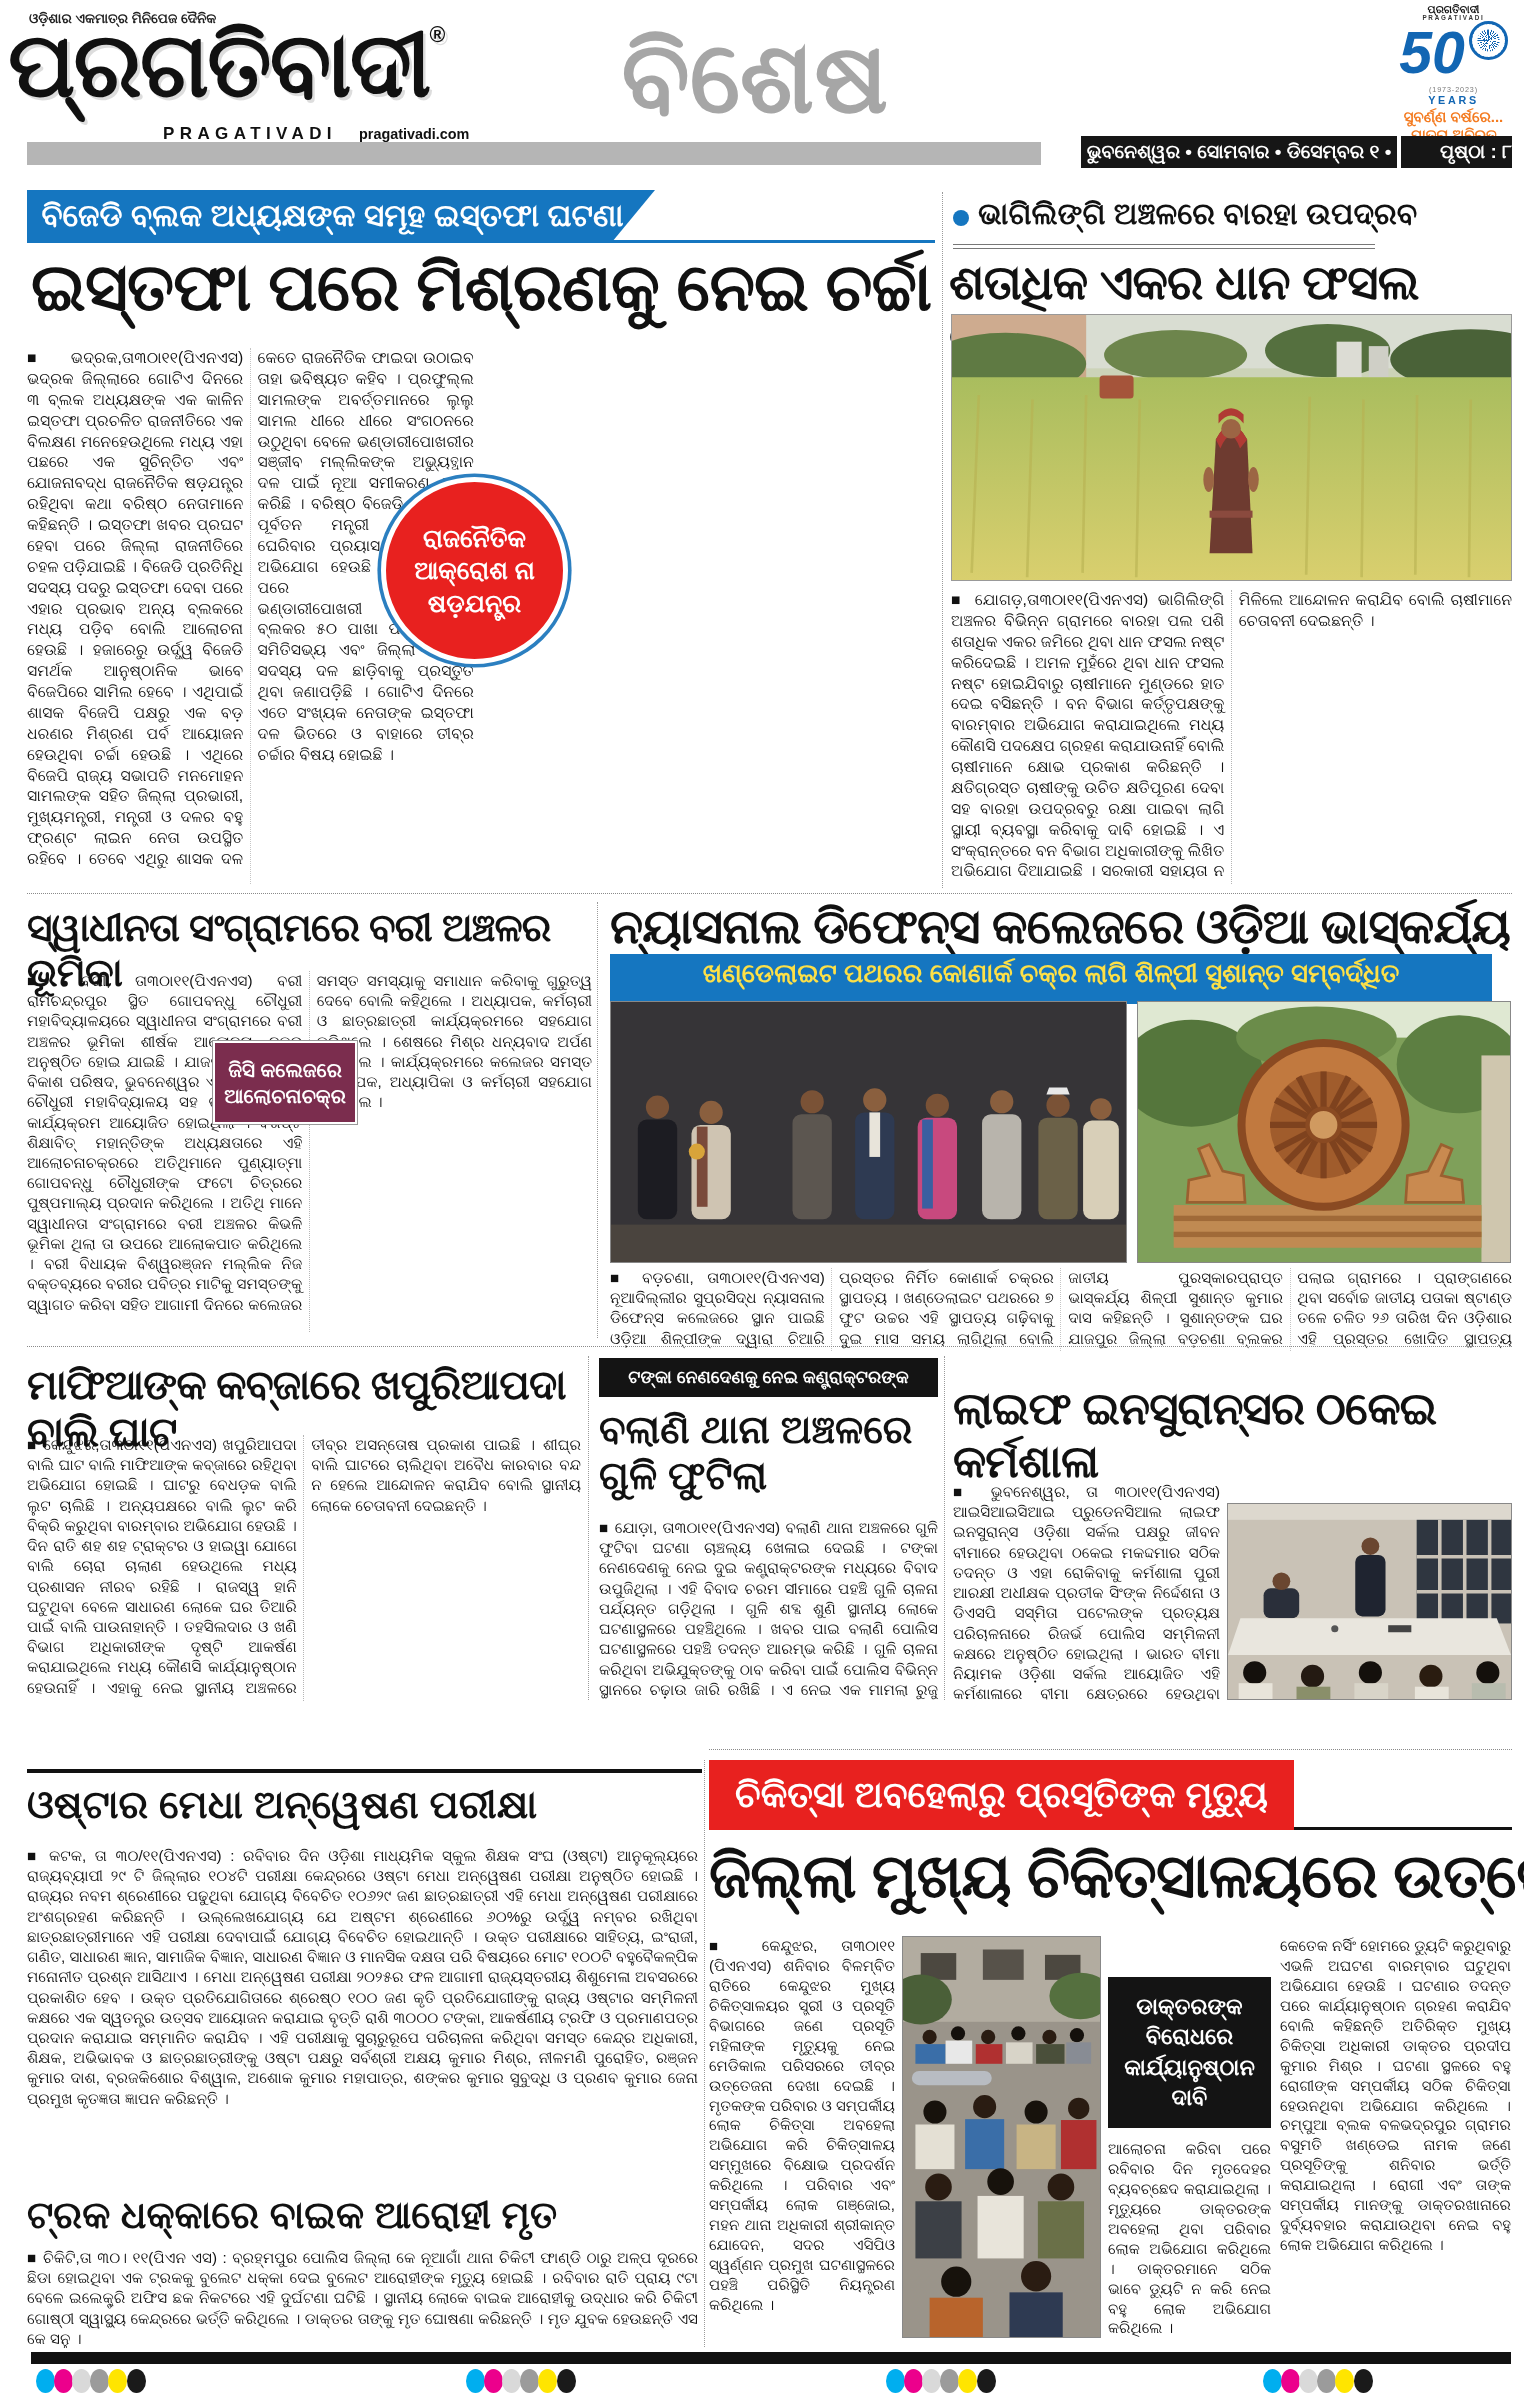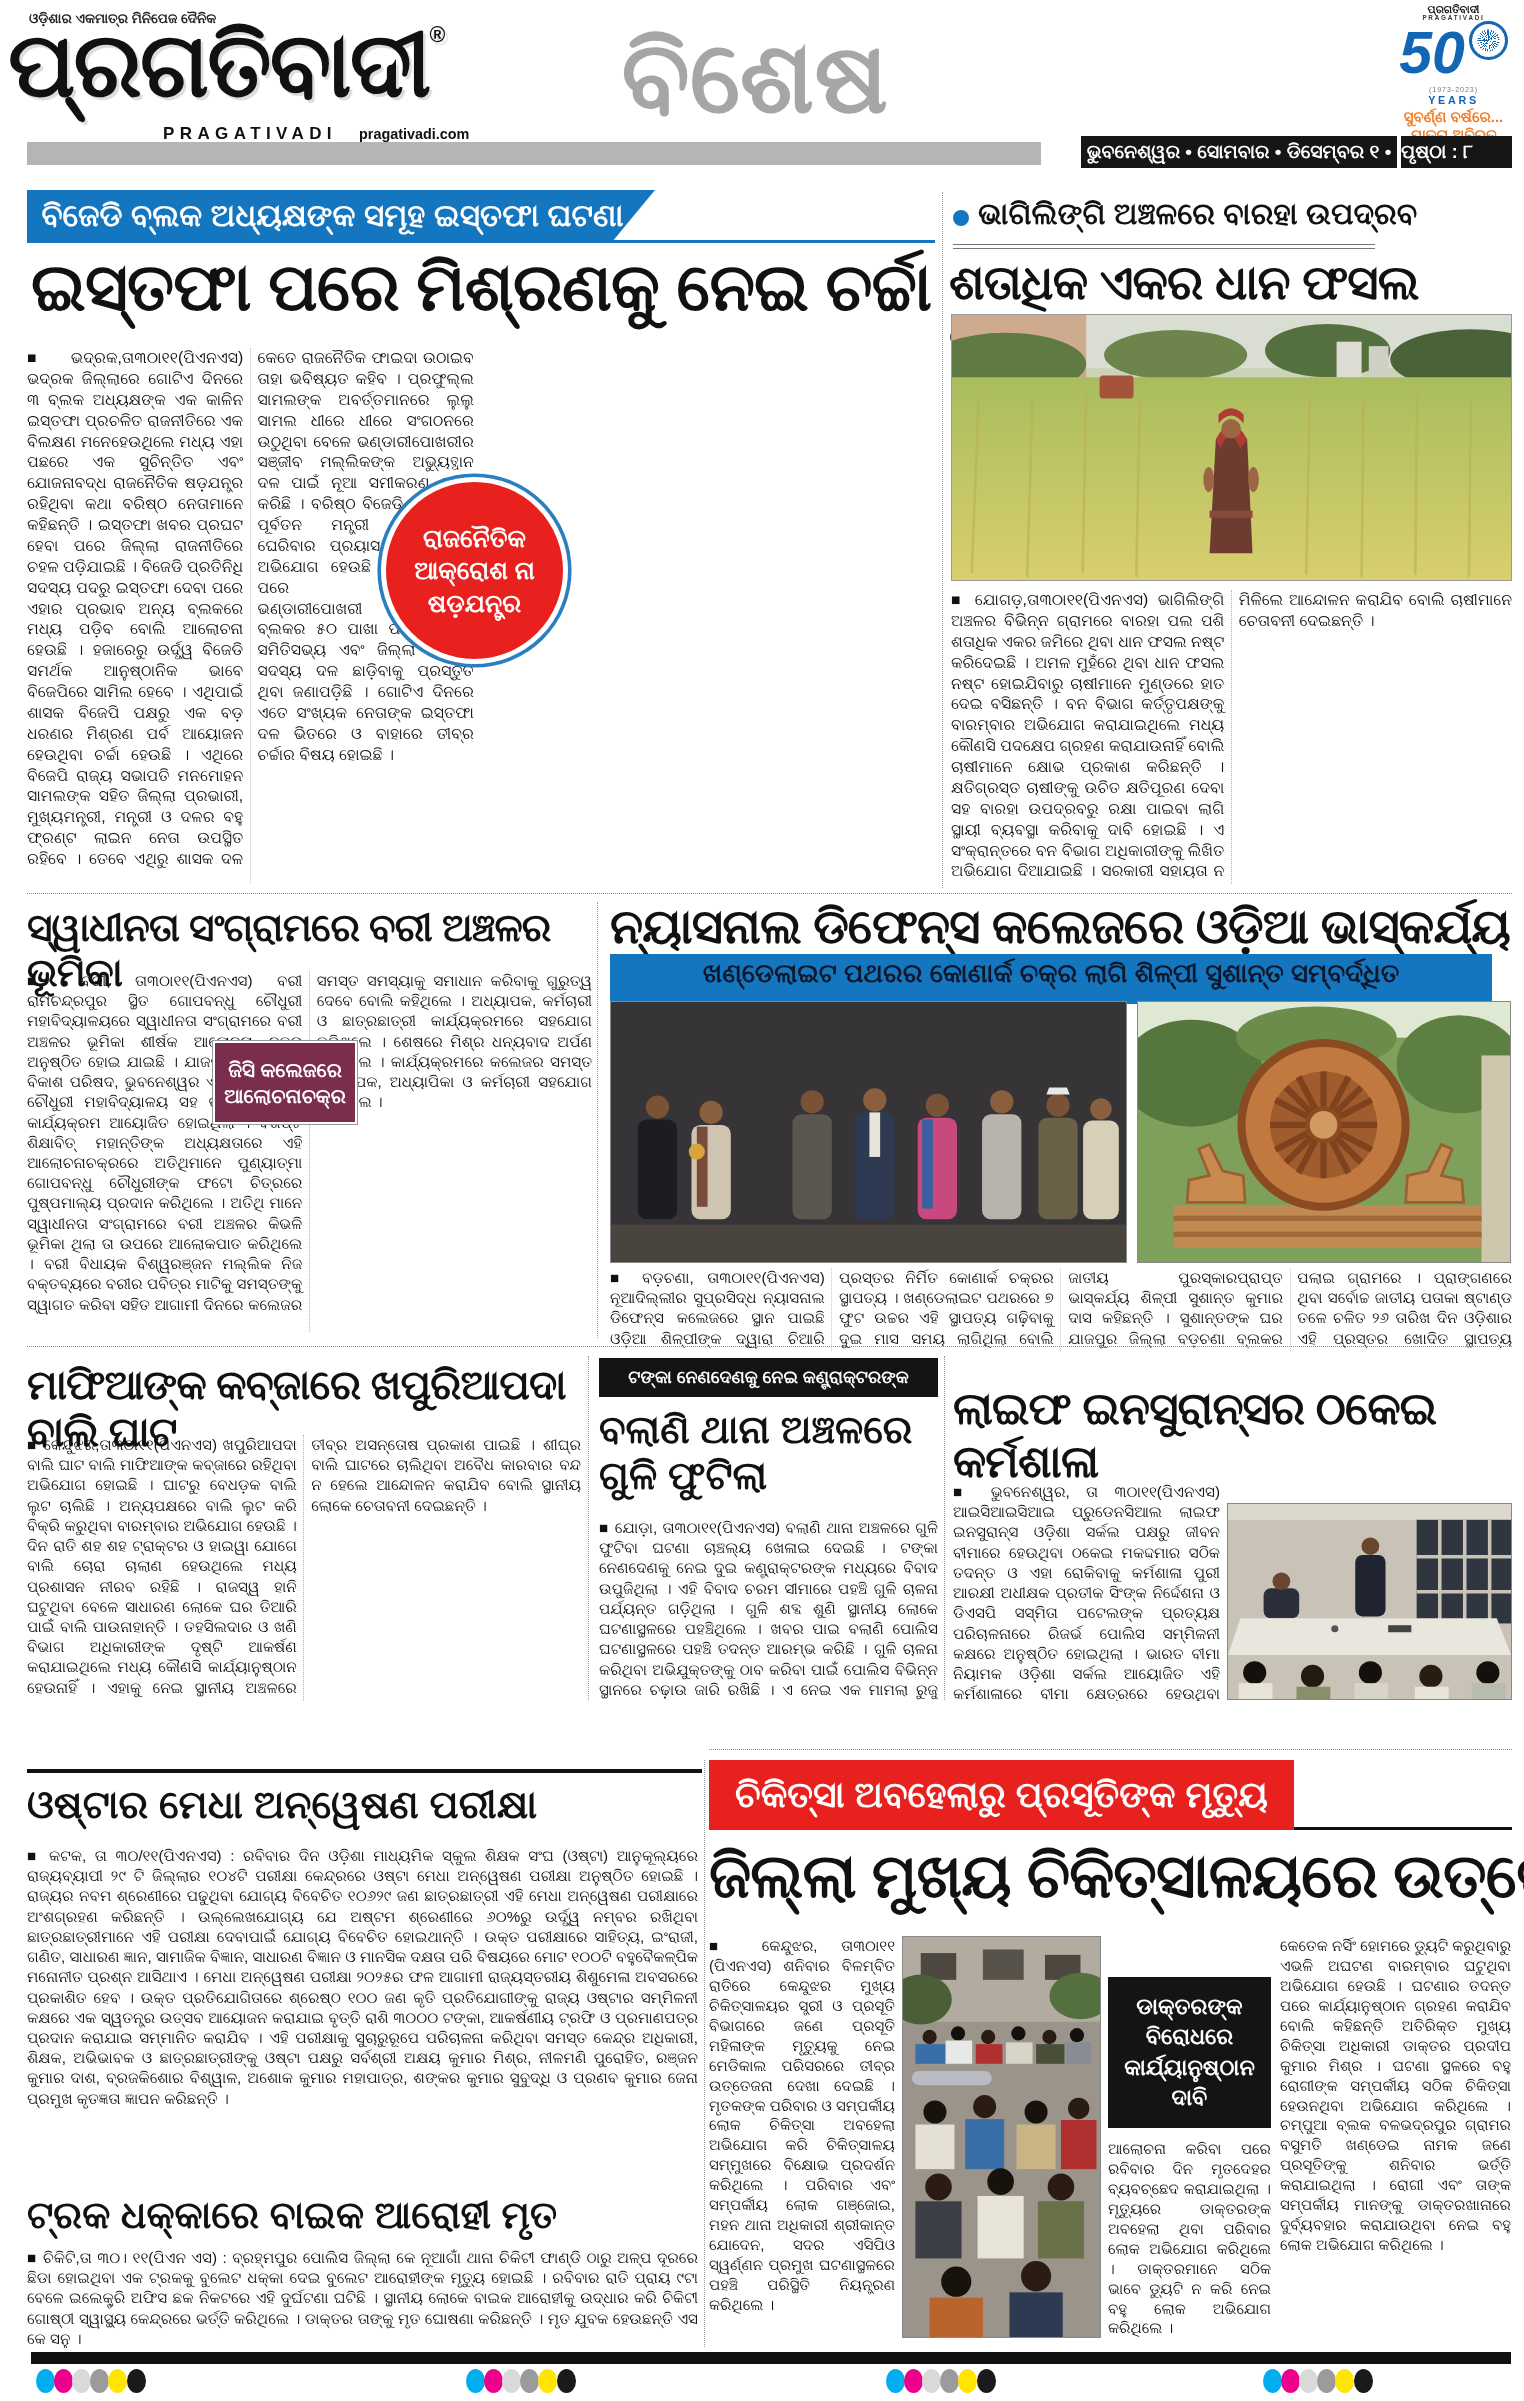--- a/index.html
+++ b/index.html
@@ -30,21 +30,21 @@
   #anniv-seal{display:inline-block;width:39px;height:39px;border-radius:50%;border:3.6px solid #1266b3;vertical-align:12.6px;
               background:repeating-conic-gradient(#1266b3 0 5deg,#ffffff 5deg 14deg);
               box-shadow:inset 0 0 0 5.4px #fff}
   #anniv-range{font-size:7.2px;color:#777;letter-spacing:0.9px}
   #anniv-years{font-size:10.8px;font-weight:900;color:#1266b3;letter-spacing:2.7px}
   #anniv-slogan{font-size:15px;font-weight:bold;color:#f47b20;margin-top:1.8px}
   #mast-graybar{left:27px;top:142px;width:1014px;height:23px;background:#b5b5b5}
   #mast-datebar{left:1081px;top:136px;width:316px;height:32px;background:#161616;color:#fff;
                 font-size:19px;font-weight:bold;text-align:center;line-height:32px}
   #mast-pagebox{left:1401px;top:136px;width:111px;height:32px;background:#161616;color:#fff;
-                font-size:19px;font-weight:bold;text-align:left;line-height:32px}
+                font-size:19px;font-weight:bold;text-align:right;line-height:32px}
 
   
   #lead-kicker{left:27px;top:190px;width:628px;height:52px;background:var(--accent_blue,#1576c0);color:#fff;
                font-size:31px;font-weight:800;line-height:52px;padding-left:14.4px;
                clip-path:polygon(0 0,100% 0,calc(100% - 43px) 100%,0 100%)}
   #lead-rule{left:27px;top:240px;width:908px;height:2.7px;background:var(--accent_blue,#1576c0)}
   #lead-headline{left:27px;top:251px;width:908px;font-size:66px;font-weight:800;line-height:1.12;text-align:center;letter-spacing:-0.9px}
   #lead-body{left:27px;top:348px;width:908px;height:536px;font-size:15.7px}
   #lead-badge{left:381px;top:477px;width:187px;height:187px;border-radius:50%;
               background:var(--alert_red,#e8211f);border:5.4px solid #fff;box-shadow:0 0 0 3.6px #2b7fc0;
@@ -64,21 +64,21 @@
 
   
   #bari-headline{left:27px;top:906px;width:565px;font-size:39px;font-weight:800;letter-spacing:-0.9px}
   #bari-body{left:27px;top:971px;width:565px;height:361px;font-size:15.2px}
   #bari-box{left:213px;top:1041px;width:144px;height:83px;background:#7b2d4e;color:#fff;font-size:20px;font-weight:800;
             display:flex;align-items:center;justify-content:center;text-align:center;line-height:1.3;border:2.7px solid #fff;outline:0.9px solid #999}
   #sep-bari{left:597px;top:902px;height:436px}
 
   
   #ndc-headline{left:610px;top:899px;width:902px;font-size:48px;font-weight:800;letter-spacing:-0.9px}
-  #ndc-subhead{left:610px;top:954px;width:882px;height:50px;background:var(--accent_blue,#1576c0);color:#0f172a;
+  #ndc-subhead{left:610px;top:954px;width:882px;height:50px;background:var(--accent_blue,#1576c0);color:#fde047;
                font-size:26px;font-weight:800;text-align:center;line-height:39px}
   #ndc-photo1{left:610px;top:1001px;width:517px;height:262px;border:0.9px solid #888}
   #ndc-photo2{left:1137px;top:1001px;width:374px;height:262px;border:0.9px solid #888}
   #ndc-body{left:610px;top:1268px;width:902px;height:83px;font-size:15.2px}
 
   #rule-h2{left:27px;top:1346px;width:1485px}
 
   
   #sand-headline{left:27px;top:1362px;width:554px;font-size:41px;font-weight:800;letter-spacing:-0.9px}
   #sand-body{left:27px;top:1435px;width:554px;height:266px;font-size:15.2px}

